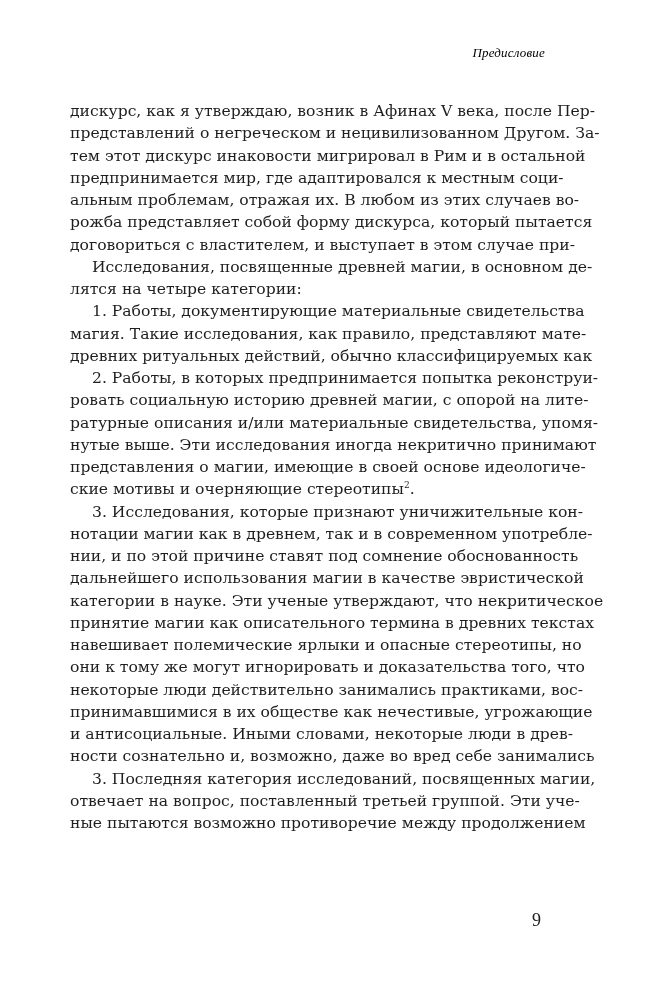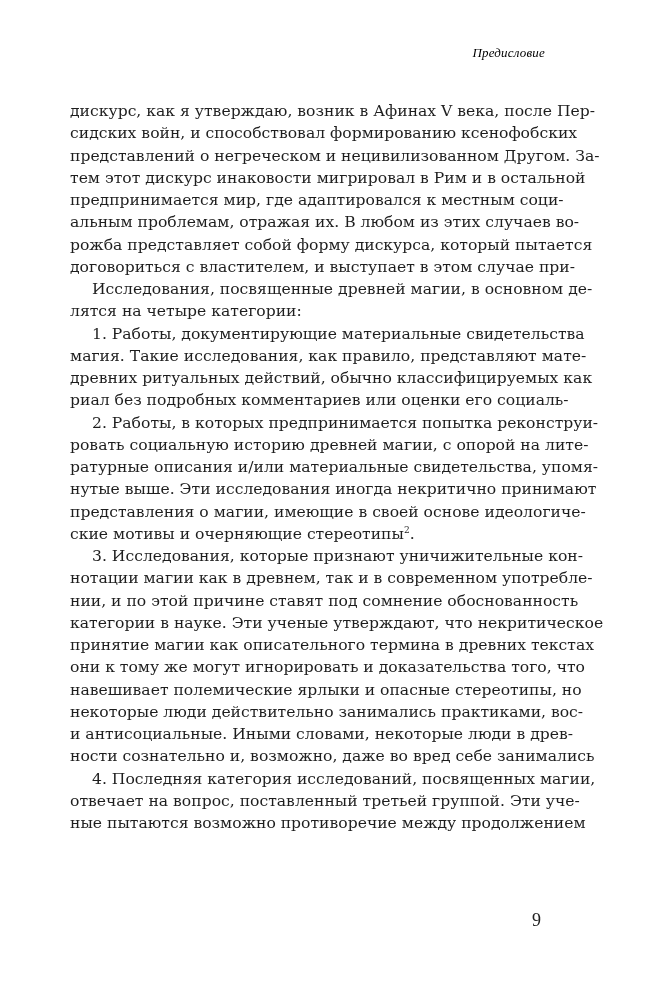--- a/index.html
+++ b/index.html
@@ -64,47 +64,47 @@
       color: #222;
     }
   </style>
 </head>
 <body>
 
 <div class="running-head">Предисловие</div>
 
 <div class="text-block" id="text-block">
     <div class="line"><span>дискурс, как я утверждаю, возник в Афинах V века, после Пер-</span></div>
-    <div class="line"><span>сидских войн, и способствовал формированию ксенофобских</span></div>
     <div class="line"><span>представлений о негреческом и нецивилизованном Другом. За-</span></div>
     <div class="line"><span>тем этот дискурс инаковости мигрировал в Рим и в остальной</span></div>
     <div class="line"><span>предпринимается мир, где адаптировался к местным соци-</span></div>
     <div class="line"><span>альным проблемам, отражая их. В любом из этих случаев во-</span></div>
     <div class="line"><span>рожба представляет собой форму дискурса, который пытается</span></div>
     <div class="line"><span>договориться с властителем, и выступает в этом случае при-</span></div>
     <div class="line indent"><span>Исследования, посвященные древней магии, в основном де-</span></div>
     <div class="line last"><span>лятся на четыре категории:</span></div>
     <div class="line indent"><span>1. Работы, документирующие материальные свидетельства</span></div>
     <div class="line"><span>магия. Такие исследования, как правило, представляют мате-</span></div>
     <div class="line"><span>древних ритуальных действий, обычно классифицируемых как</span></div>
-    <div class="line"><span>риал без подробных комментариев или оценки его социаль-</span></div>
     <div class="line indent"><span>2. Работы, в которых предпринимается попытка реконструи-</span></div>
     <div class="line"><span>ровать социальную историю древней магии, с опорой на лите-</span></div>
     <div class="line"><span>ратурные описания и/или материальные свидетельства, упомя-</span></div>
     <div class="line"><span>нутые выше. Эти исследования иногда некритично принимают</span></div>
     <div class="line"><span>представления о магии, имеющие в своей основе идеологиче-</span></div>
     <div class="line last"><span>ские мотивы и очерняющие стереотипы</span><sup>2</sup><span>.</span></div>
     <div class="line indent"><span>3. Исследования, которые признают уничижительные кон-</span></div>
     <div class="line"><span>нотации магии как в древнем, так и в современном употребле-</span></div>
     <div class="line"><span>нии, и по этой причине ставят под сомнение обоснованность</span></div>
+    <div class="line"><span>дальнейшего использования магии в качестве эвристической</span></div>
     <div class="line"><span>категории в науке. Эти ученые утверждают, что некритическое</span></div>
     <div class="line"><span>принятие магии как описательного термина в древних текстах</span></div>
+    <div class="line"><span>навешивает полемические ярлыки и опасные стереотипы, но</span></div>
     <div class="line"><span>они к тому же могут игнорировать и доказательства того, что</span></div>
-    <div class="line"><span>навешивает полемические ярлыки и опасные стереотипы, но</span></div>
     <div class="line"><span>некоторые люди действительно занимались практиками, вос-</span></div>
+    <div class="line"><span>принимавшимися в их обществе как нечестивые, угрожающие</span></div>
     <div class="line"><span>и антисоциальные. Иными словами, некоторые люди в древ-</span></div>
     <div class="line"><span>ности сознательно и, возможно, даже во вред себе занимались</span></div>
-    <div class="line indent"><span>4. Последняя категория исследований, посвященных магии,</span></div>
+    <div class="line indent"><span>3. Последняя категория исследований, посвященных магии,</span></div>
     <div class="line"><span>отвечает на вопрос, поставленный третьей группой. Эти уче-</span></div>
     <div class="line"><span>ные пытаются возможно противоречие между продолжением</span></div>
   </div>
 
 <div class="page-number">9</div>
 
 </body></html>

